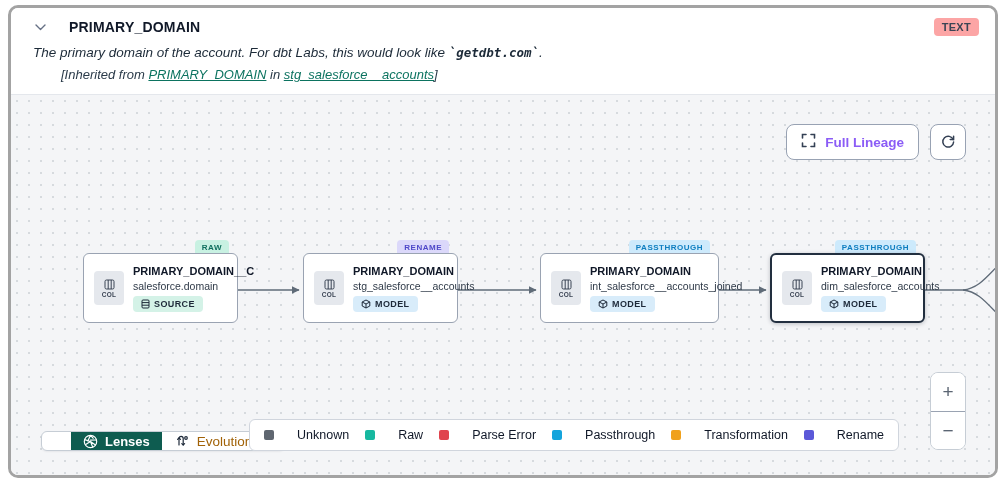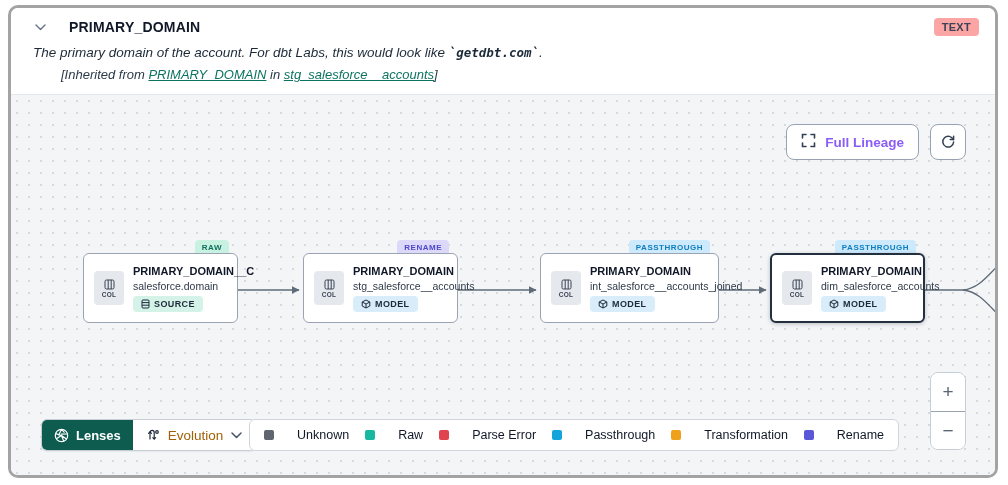--- a/index.html
+++ b/index.html
@@ -78,24 +78,25 @@
   .kind-badge {
     align-self:flex-start; display:flex; align-items:center; gap:4px;
     font-size:9px; font-weight:700; letter-spacing:.4px; color:#1d2939;
     padding:3px 8px; border-radius:4px; margin-top:1px;
   }
   .kind-source { background:#d4f2e7; }
   .kind-model  { background:#d8ecfa; }
 
   
   .lens-group {
-    position:absolute; left:30px; bottom:24px; height:32px;
+    position:absolute; left:30px; bottom:24px; height:20px;
     display:flex; align-items:stretch; background:#fff;
     border:1px solid #c6cdd5; border-radius:6px; overflow:hidden;
     box-shadow:0 1px 2px rgba(16,24,40,.06);
+    padding-left:29px;
   }
   .lens-btn {
     display:flex; align-items:center; gap:7px; padding:0 12px;
     background:#0e5c50; color:#fff; font-size:13px; font-weight:600; cursor:pointer;
   }
   .lens-select {
     display:flex; align-items:center; gap:8px; padding:0 13px;
     background:#fff; color:#a16207; font-size:13.5px; cursor:pointer;
   }
   .lens-select .chev { color:#475467; display:flex; }

